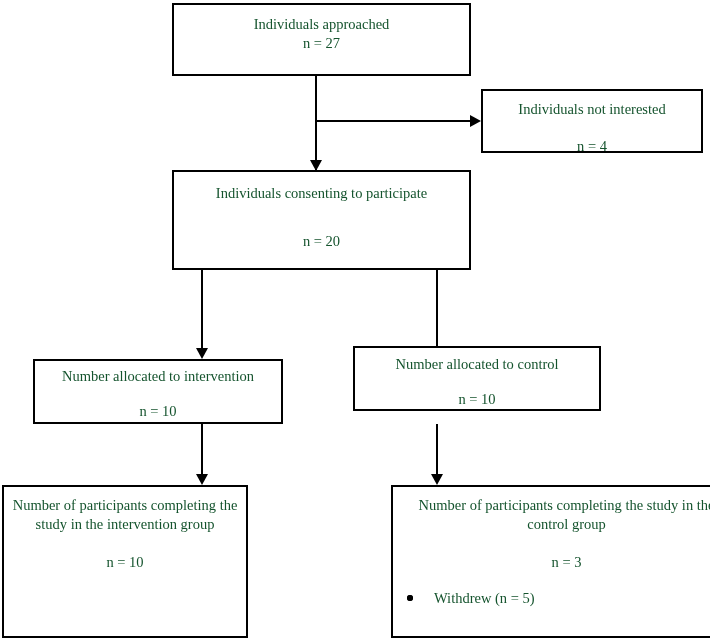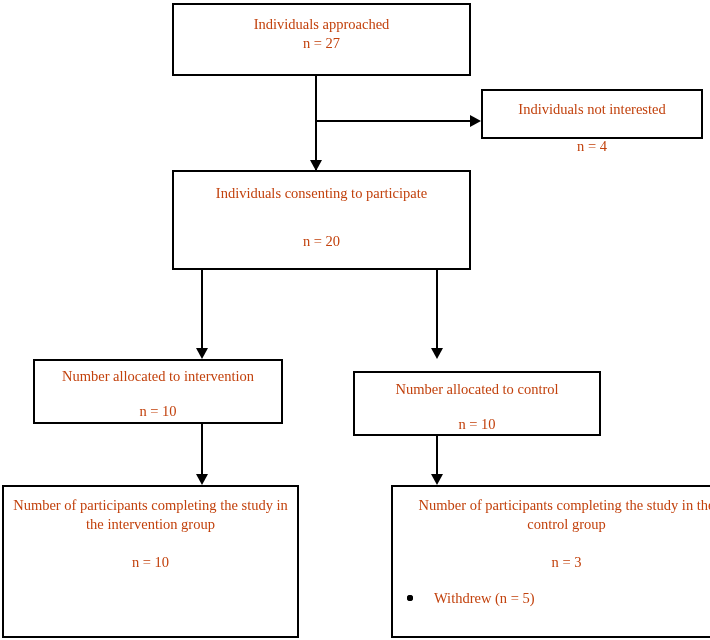--- a/index.html
+++ b/index.html
@@ -7,21 +7,21 @@
     margin: 0;
     padding: 0;
     background: #ffffff;
   }
   #canvas {
     position: relative;
     width: 710px;
     height: 640px;
     background: #ffffff;
     font-family: "Liberation Serif", "DejaVu Serif", serif;
-    color: #c2410c;
+    color: #14532d;
     overflow: hidden;
   }
   .node {
     position: absolute;
     box-sizing: border-box;
     border: 2px solid #000000;
     background: #ffffff;
     text-align: center;
     line-height: 1.32;
     font-size: 14.5px;
@@ -35,45 +35,45 @@
     padding: 0 6px;
   }
   
   #node-approached {
     left: 172px; top: 3px; width: 299px; height: 73px;
   }
   #node-approached .title { margin-top: 10px; }
   #node-approached .count { }
 
   #node-not-interested {
-    left: 481px; top: 89px; width: 222px; height: 50px;
+    left: 481px; top: 89px; width: 222px; height: 64px;
   }
   #node-not-interested .title { margin-top: 9px; }
   #node-not-interested .count { margin-top: 18px; }
 
   #node-consenting {
     left: 172px; top: 170px; width: 299px; height: 100px;
   }
   #node-consenting .title { margin-top: 12px; }
   #node-consenting .count { margin-top: 29px; }
 
   #node-alloc-intervention {
     left: 33px; top: 359px; width: 250px; height: 65px;
   }
   #node-alloc-intervention .title { margin-top: 6px; }
   #node-alloc-intervention .count { margin-top: 16px; }
 
   #node-alloc-control {
-    left: 353px; top: 371px; width: 248px; height: 65px;
+    left: 353px; top: 346px; width: 248px; height: 65px;
   }
   #node-alloc-control .title { margin-top: 7px; }
   #node-alloc-control .count { margin-top: 16px; }
 
   #node-complete-intervention {
-    left: 2px; top: 485px; width: 297px; height: 153px;
+    left: 2px; top: 485px; width: 246px; height: 153px;
   }
   #node-complete-intervention .title { margin-top: 9px; }
   #node-complete-intervention .count { margin-top: 19px; }
 
   #node-complete-control {
     left: 352px; top: 485px; width: 351px; height: 153px; margin-left: 39px;
   }
   #node-complete-control .title { margin-top: 9px; }
   #node-complete-control .count { margin-top: 19px; }
 

